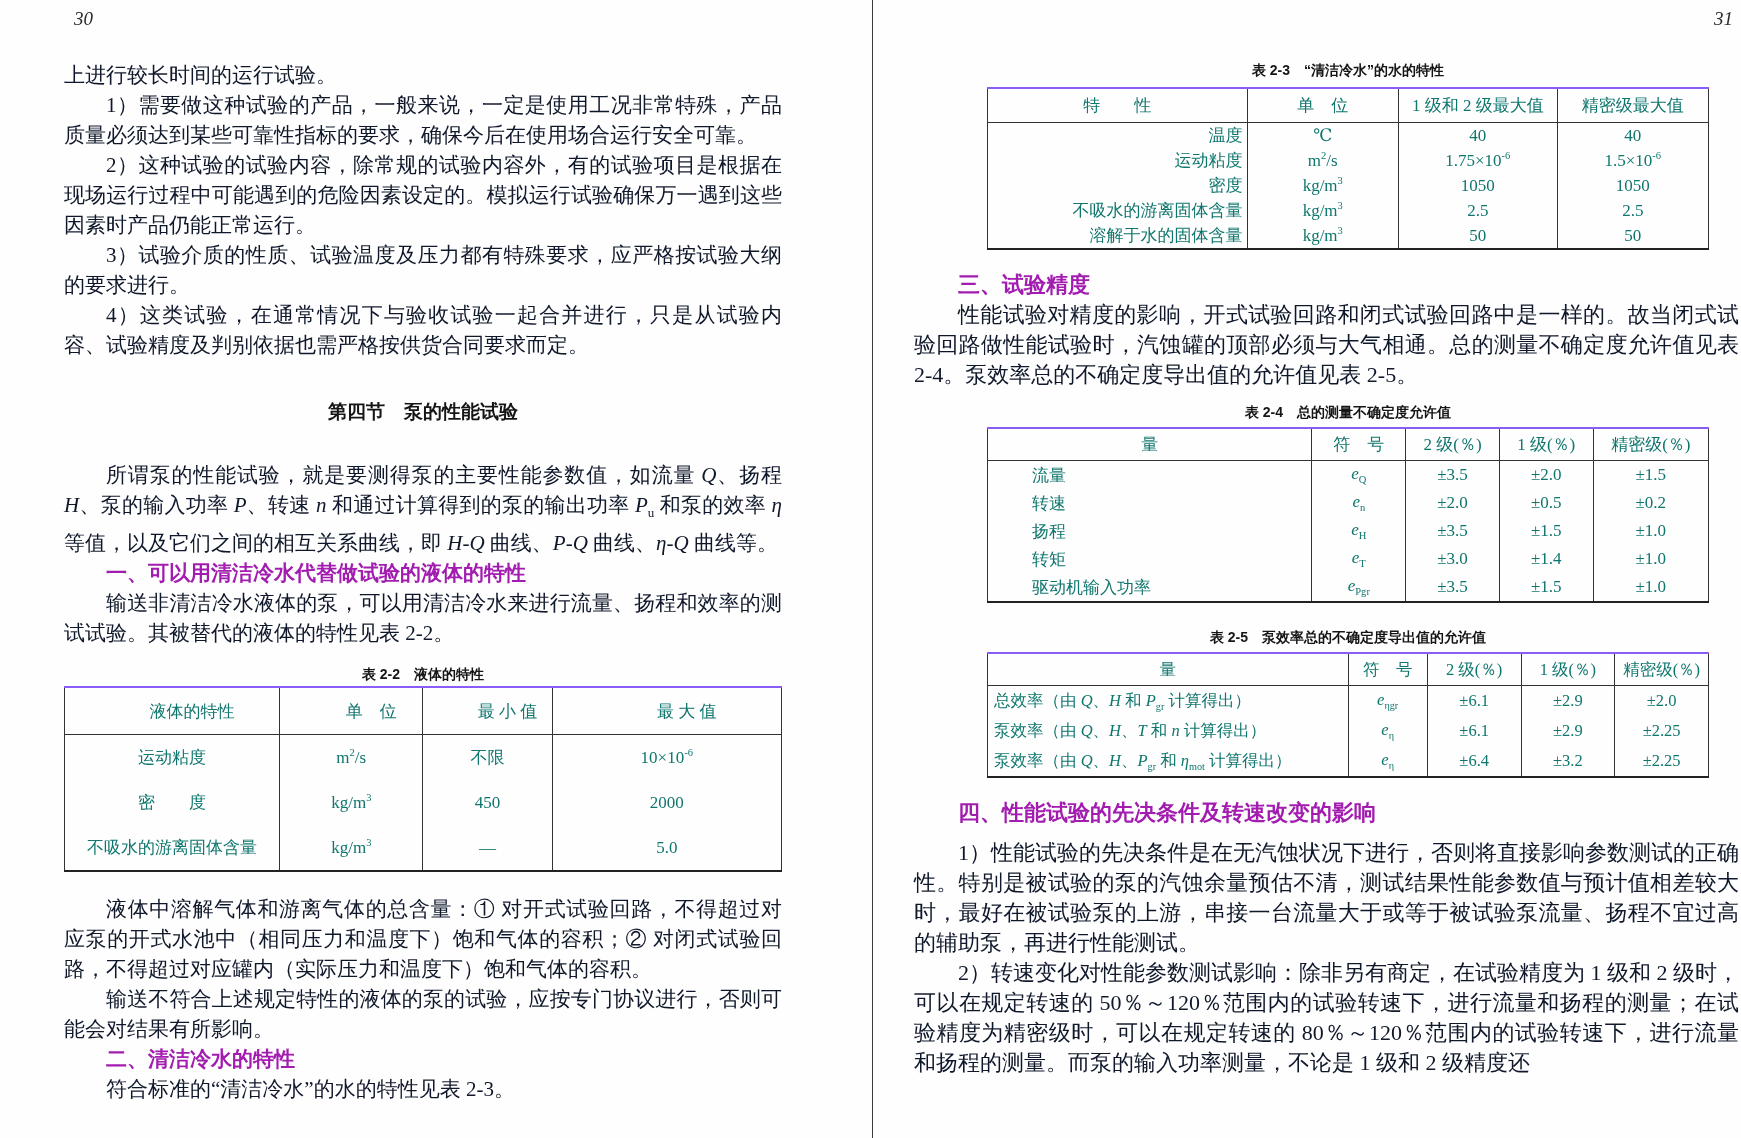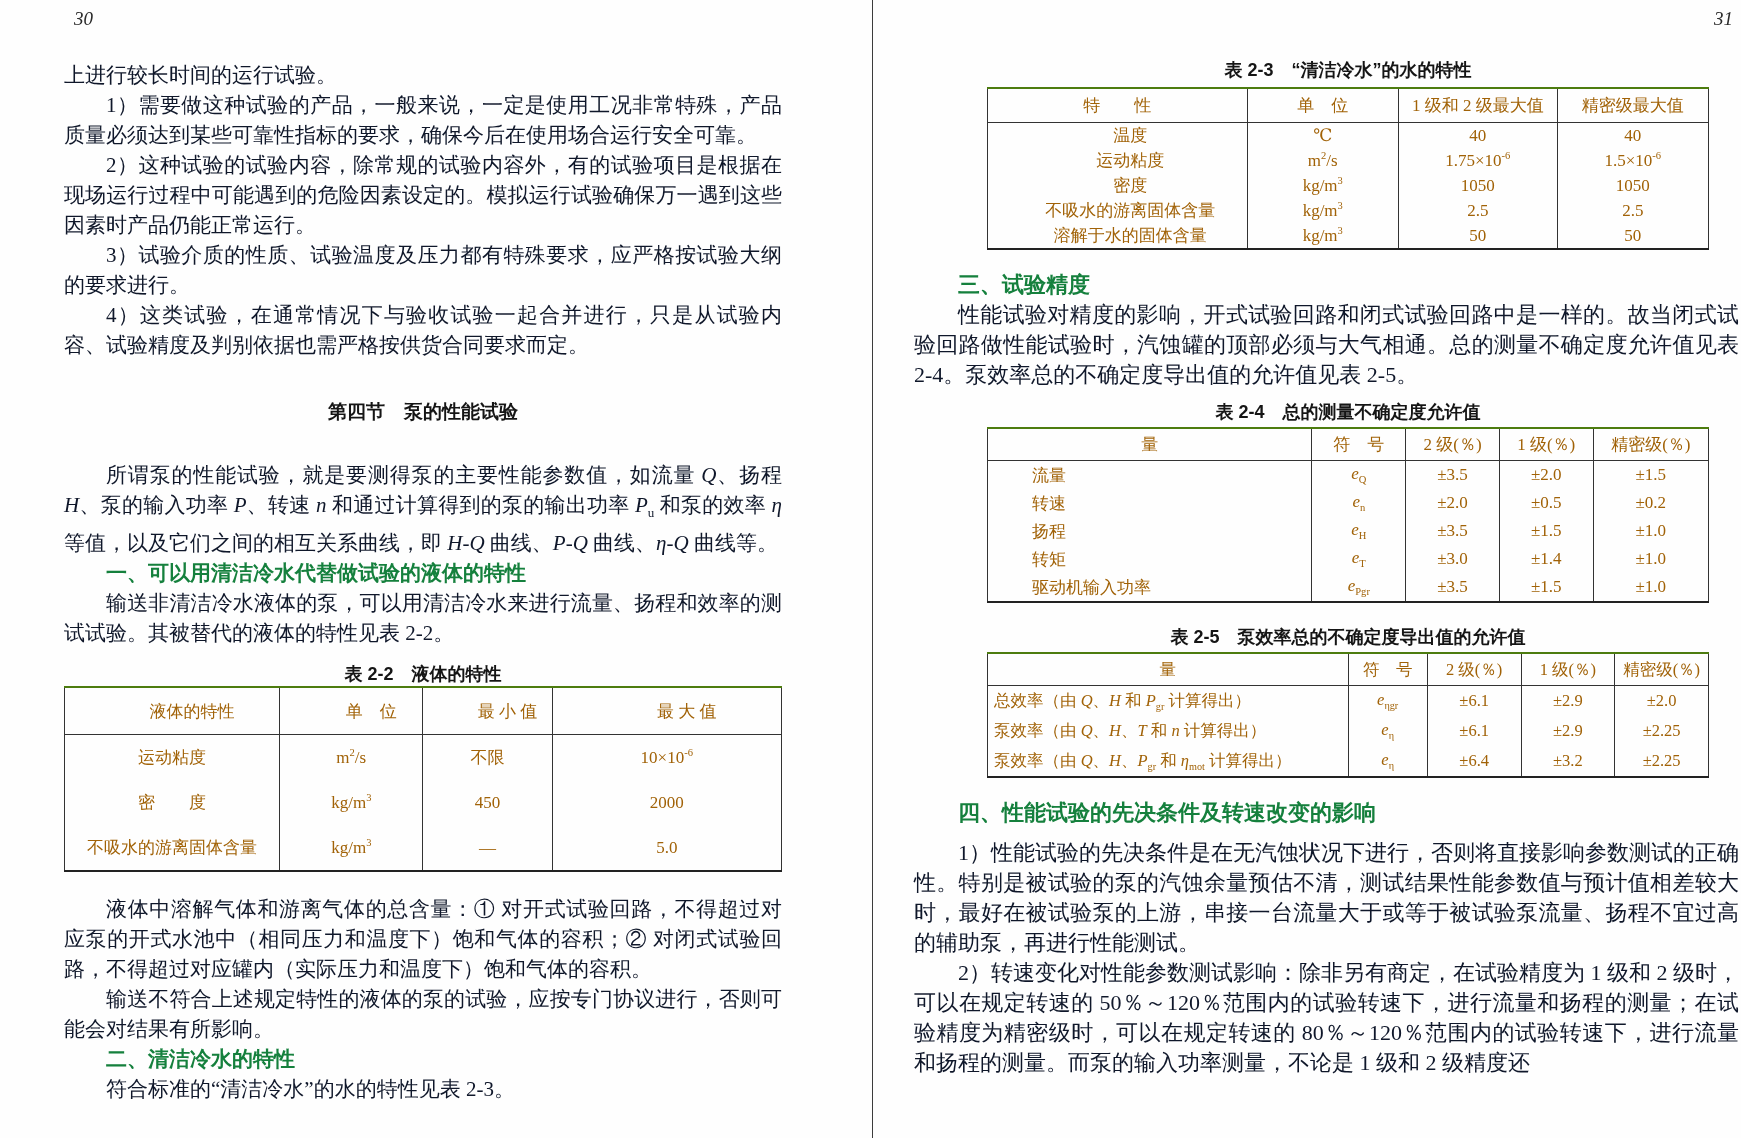--- a/index.html
+++ b/index.html
@@ -20,52 +20,52 @@
   .body { margin:0; font-size:21px; line-height:30px; text-align:justify; color:#0f172a; }
   .page.right .body { font-size:22px; }
   .ind { text-indent:2em; }
 
   .h-section {
     margin:36px 0 0 0; text-align:center; font-size:19px; line-height:32px; font-weight:700;
     font-family:"Liberation Sans","DejaVu Sans",sans-serif; color:#151515;
   }
   .h-sub {
     margin:0; font-size:21px; line-height:30px; font-weight:700; text-indent:2em;
-    font-family:"Liberation Sans","DejaVu Sans",sans-serif; color:#15803d;
+    font-family:"Liberation Sans","DejaVu Sans",sans-serif; color:#a21caf;
   }
   .page.right .h-sub { font-size:22px; }
 
   .caption {
-    text-align:center; font-weight:700; font-size:18px; line-height:24px;
+    text-align:center; font-weight:700; font-size:14px; line-height:24px;
     font-family:"Liberation Sans","DejaVu Sans",sans-serif; color:#151515;
   }
 
   .tbl { border-collapse:collapse; table-layout:fixed;
-         border-top:2px solid #4d7c0f; border-bottom:2px solid #222; font-size:17px; color:#a16207; }
+         border-top:2px solid #8b5cf6; border-bottom:2px solid #222; font-size:17px; color:#0f766e; }
   .tbl th, .tbl td { border-left:1px solid #333; border-right:1px solid #333;
          text-align:center; font-weight:400; padding:1px 4px; vertical-align:middle; }
   .tbl thead th { border-bottom:1px solid #333; }
   sub { font-size:0.62em; } sup { font-size:0.62em; }
 
   
   .first { margin-top:28px; }
   .sp-intro { margin-top:32px; }
   .cap22 { margin-top:14px; }
   .t22 { width:718px; }
   .t22 thead th { height:44px;padding-left:44px; }
   .t22 td { height:43px; }
   .after22 { margin-top:22px; }
 
   
   .rt { margin-left:73px; width:722px; }
   .cap23 { margin-top:58px; }
   .t23 { margin-top:5px; }
   .t23 thead th { height:31px; }
   .t23 td { height:23px; }
-  .t23 td:first-child { text-align:center; padding-left:30px; }
+  .t23 td:first-child { text-align:right; padding-left:30px; }
   .s3 { margin-top:20px; }
   .cap24 { margin-top:10px; }
   .t24 { margin-top:3px; }
   .t24 thead th { height:29px; }
   .t24 td { height:26px; }
   .t24 td:first-child { text-align:left; padding-left:6px; text-indent:38px; }
   .cap25 { margin-top:22px; }
   .t25 { margin-top:3px; font-size:16.5px; }
   .t25 thead th { height:29px; }
   .t25 td { height:28px; }

